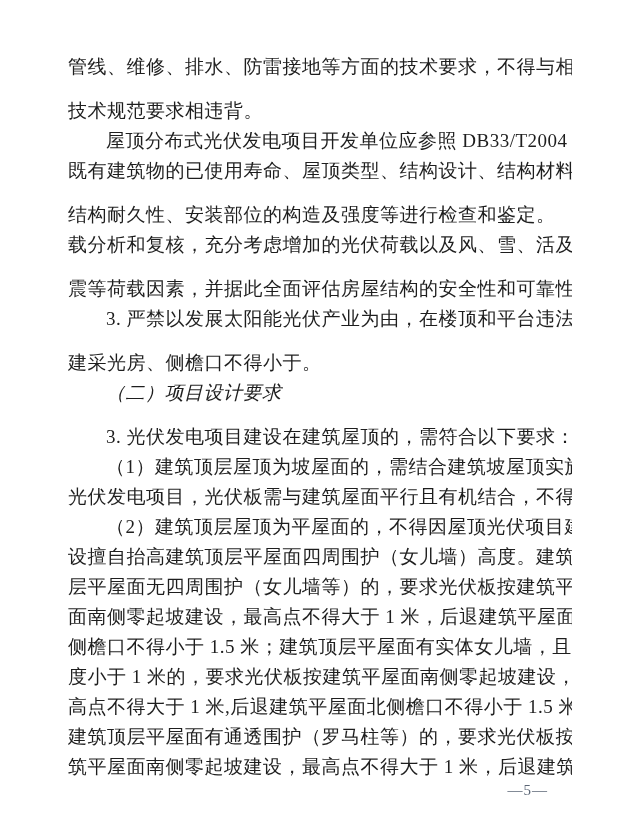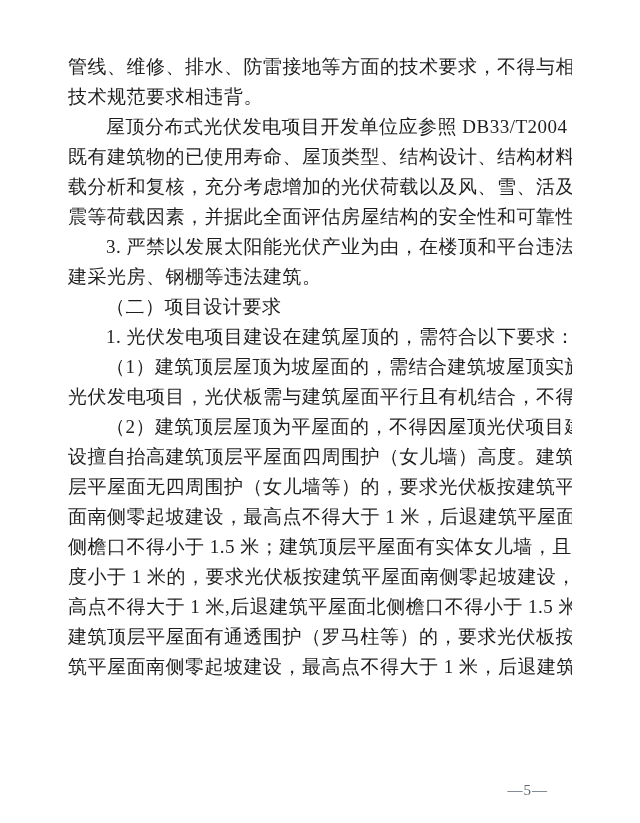--- a/index.html
+++ b/index.html
@@ -28,25 +28,27 @@
     line-height: 30px;
     letter-spacing: 0.5px;
     text-align: justify;
     text-align-last: justify;
     overflow: hidden;
     white-space: nowrap;
   }
   .line.end {
     text-align: left;
     text-align-last: left;
+    margin-top: 14px;
   }
   .line.indent {
     text-indent: 2em;
   }
   .line.kai {
+    font-style: italic;
     text-align: left;
     text-align-last: left;
   }
   .page-num {
     position: absolute;
     top: 782px;
     right: 92px;
     font-size: 15px;
     letter-spacing: 1px;
     color: #5a6575;
@@ -55,26 +57,27 @@
 </style>
 </head>
 <body>
 
 <div class="page">
   <div class="content">
     <div class="line">管线、维修、排水、防雷接地等方面的技术要求，不得与相关</div>
     <div class="line end">技术规范要求相违背。</div>
     <div class="line indent">屋顶分布式光伏发电项目开发单位应参照 DB33/T2004 对</div>
     <div class="line">既有建筑物的已使用寿命、屋顶类型、结构设计、结构材料和</div>
+    <div class="line end">结构耐久性、安装部位的构造及强度等进行检查和鉴定。</div>
     <div class="line">载分析和复核，充分考虑增加的光伏荷载以及风、雪、活及地</div>
     <div class="line end">震等荷载因素，并据此全面评估房屋结构的安全性和可靠性。</div>
     <div class="line indent">3. 严禁以发展太阳能光伏产业为由，在楼顶和平台违法搭</div>
-    <div class="line end">建采光房、钢棚等违法建筑。</div>
+    <div class="line end">建采光房、侧檐口不得小于。</div>
     <div class="line indent kai">（二）项目设计要求</div>
-    <div class="line indent end">1. 光伏发电项目建设在建筑屋顶的，需符合以下要求：</div>
+    <div class="line indent end">3. 光伏发电项目建设在建筑屋顶的，需符合以下要求：</div>
     <div class="line indent">（1）建筑顶层屋顶为坡屋面的，需结合建筑坡屋顶实施</div>
     <div class="line">光伏发电项目，光伏板需与建筑屋面平行且有机结合，不得单</div>
     <div class="line indent">（2）建筑顶层屋顶为平屋面的，不得因屋顶光伏项目建</div>
     <div class="line">设擅自抬高建筑顶层平屋面四周围护（女儿墙）高度。建筑顶</div>
     <div class="line">层平屋面无四周围护（女儿墙等）的，要求光伏板按建筑平屋</div>
     <div class="line">面南侧零起坡建设，最高点不得大于 1 米，后退建筑平屋面北</div>
     <div class="line">侧檐口不得小于 1.5 米；建筑顶层平屋面有实体女儿墙，且高</div>
     <div class="line">度小于 1 米的，要求光伏板按建筑平屋面南侧零起坡建设，最</div>
     <div class="line">高点不得大于 1 米,后退建筑平屋面北侧檐口不得小于 1.5 米；</div>
     <div class="line">建筑顶层平屋面有通透围护（罗马柱等）的，要求光伏板按建</div>

